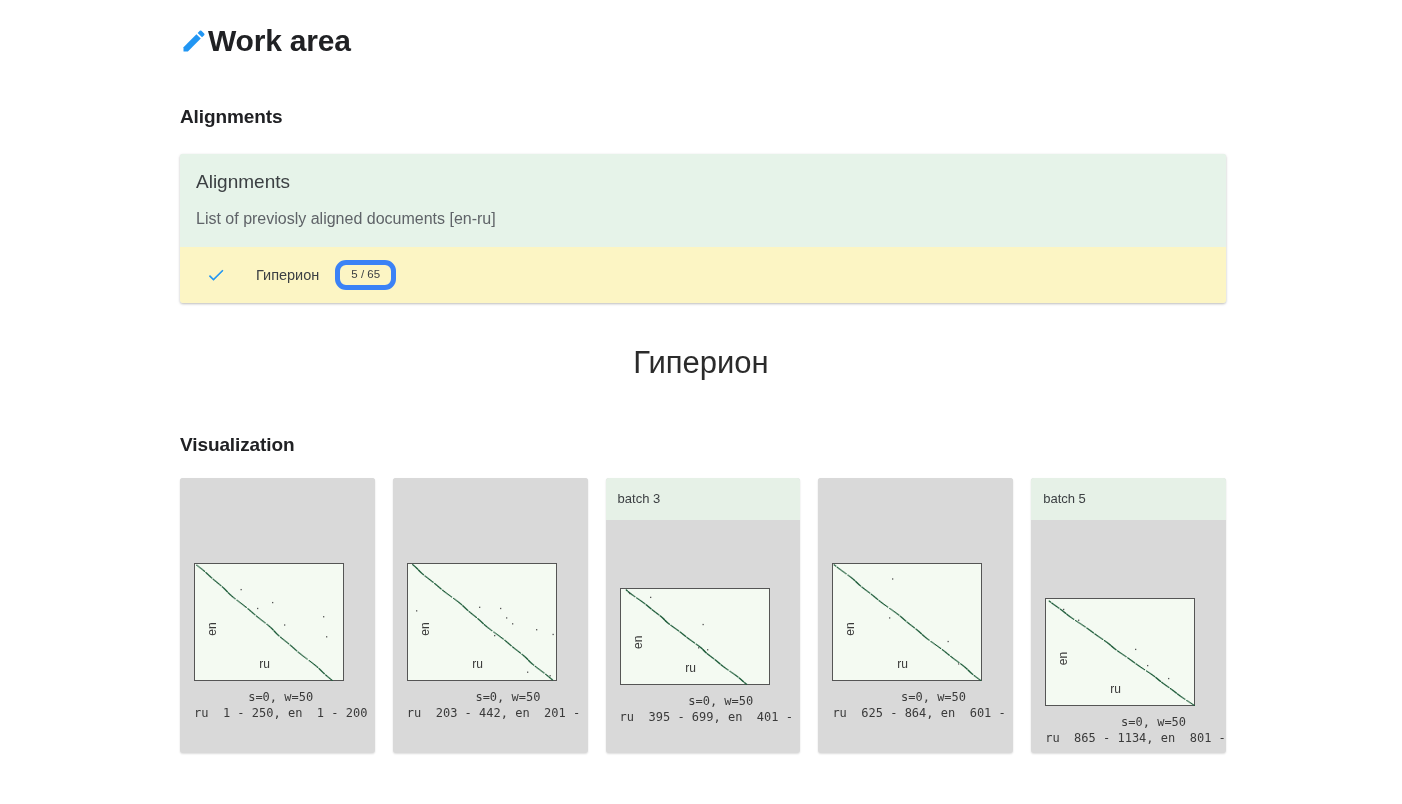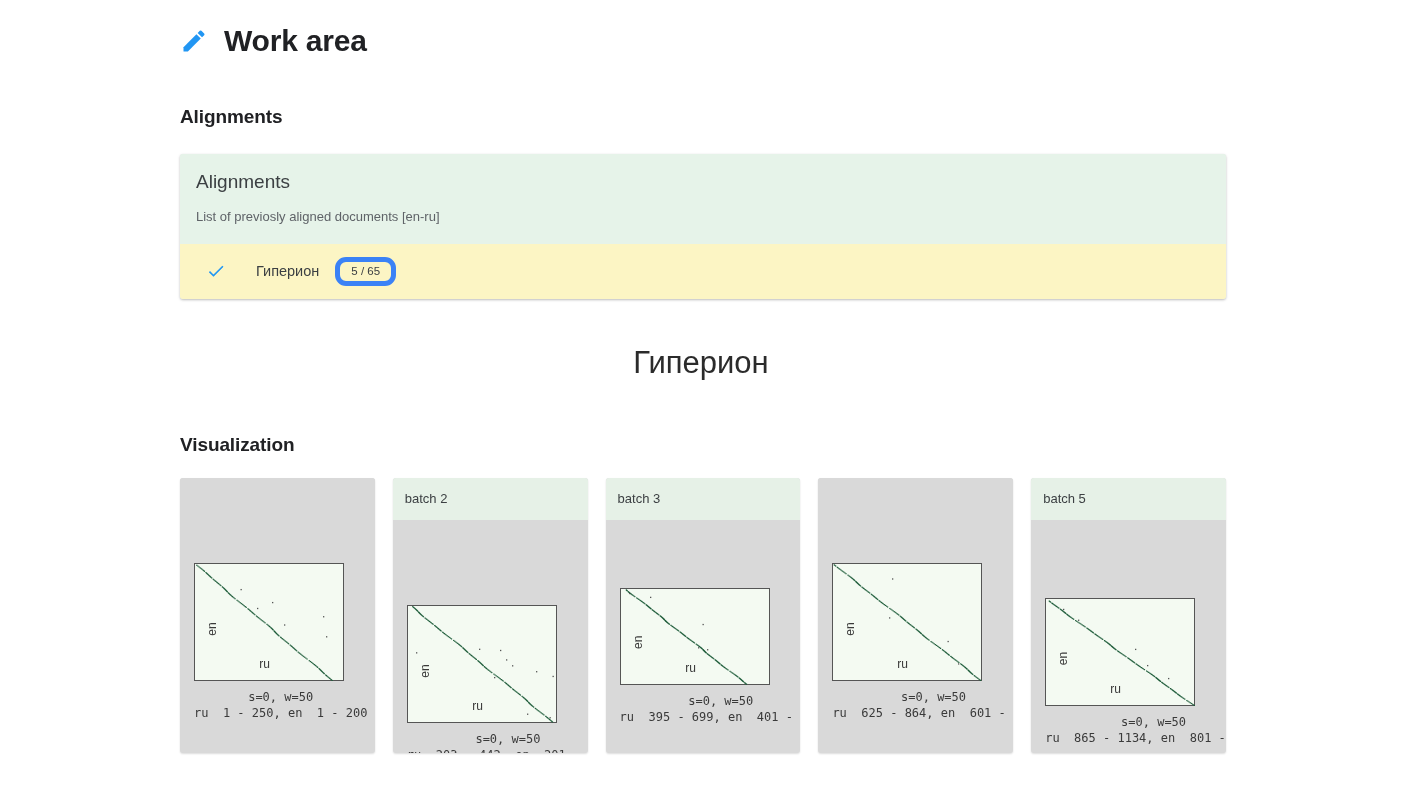--- a/index.html
+++ b/index.html
@@ -16,21 +16,21 @@
 
   .page { position: relative; width: 1402px; height: 804px; }
 
   
   .page-title-row {
     position: absolute;
     left: 180px;
     top: 26px;
     display: flex;
     align-items: center;
-    gap: 16px;
+    gap: 0;
   }
   .pencil-icon { width: 28px; height: 28px; display: block; }
   .page-title {
     font-size: 30px;
     font-weight: bold;
     letter-spacing: -0.2px;
     color: #202124;
     line-height: 1;
   }
 
@@ -61,21 +61,21 @@
     background: #e6f3e9;
     padding: 16px 16px 18px 16px;
   }
   .alignments-head-title {
     font-size: 19px;
     color: #3c4043;
     line-height: 1.3;
     margin-bottom: 14px;
   }
   .alignments-head-sub {
-    font-size: 13px;
+    font-size: 16px;
     color: #5f6368;
     line-height: 1.3;
   }
   .alignment-row {
     background: #fcf5c4;
     display: flex;
     align-items: center;
     padding: 13px 16px;
     gap: 0;
     cursor: pointer;
@@ -364,21 +364,20 @@
               <rect x="46.50" y="25.96" width="1.3" height="1.3" fill="#555555"></rect>
               <text x="22" y="66.08000000000001" fill="#3a3a3a" font-size="12" font-family="&quot;Liberation Sans&quot;, sans-serif" text-anchor="middle" transform="rotate(-90 22 66.08000000000001)">en</text>
               <text x="70.5" y="105" fill="#3a3a3a" font-size="12" font-family="&quot;Liberation Sans&quot;, sans-serif" text-anchor="middle">ru</text>
             </svg>
             <div class="plot-caption">s=0, w=50
 ru  1 - 250, en  1 - 200</div>
           </div>
         </div>
       </div>
       <div class="batch-card">
-        <div class="batch-head">batch 2</div>
         <div class="batch-body">
           <div class="plot-wrap" style="top: 85px;">
             <svg class="plot-svg" width="150" height="118" viewBox="0 0 150 118">
               <rect x="0.5" y="0.5" width="149" height="117" fill="#f4faf2" stroke="#555555" stroke-width="1"></rect>
               <rect x="5.14" y="1.07" width="1.2" height="1.2" fill="#1e5c3a"></rect>
               <rect x="5.92" y="1.71" width="1.2" height="1.2" fill="#1e5c3a"></rect>
               <rect x="6.65" y="2.32" width="1.2" height="1.2" fill="#1e5c3a"></rect>
               <rect x="7.33" y="2.90" width="1.2" height="1.2" fill="#1e5c3a"></rect>
               <rect x="7.96" y="3.46" width="1.2" height="1.2" fill="#1e5c3a"></rect>
               <rect x="8.53" y="4.00" width="1.2" height="1.2" fill="#1e5c3a"></rect>

